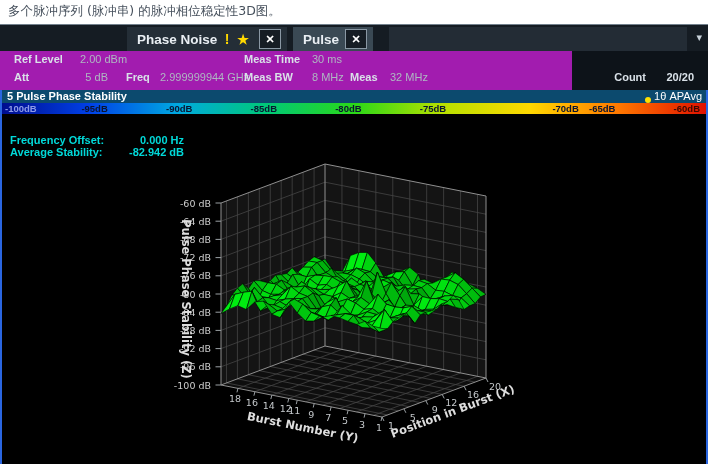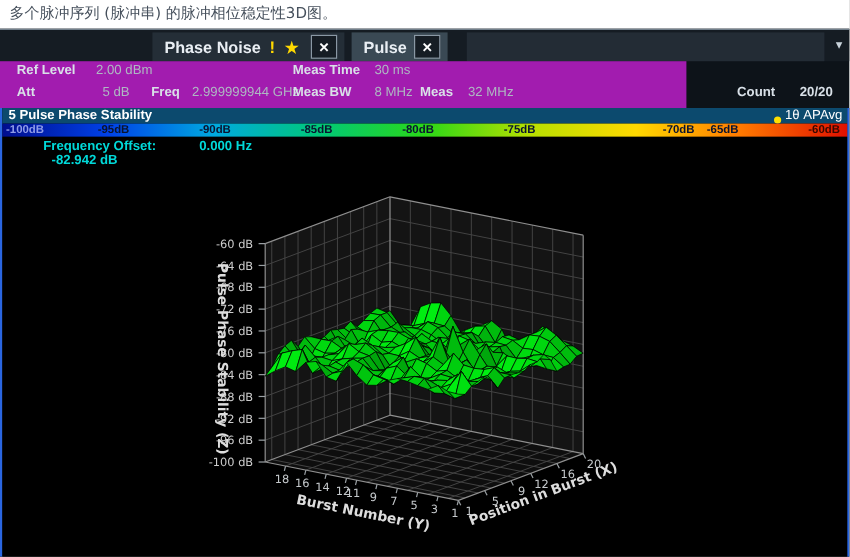--- a/index.html
+++ b/index.html
@@ -43,21 +43,21 @@
   .titlebar{position:absolute;left:0;top:0;right:0;height:13px;background:#0c4a6e;color:#fff;
             font-size:11px;line-height:13px;}
   .titlebar .t{position:absolute;left:5px;top:0;font-weight:bold;}
   .legend{position:absolute;right:4px;top:0;display:flex;align-items:flex-end;gap:3px;padding-left:37px;}
   .legend .dot{width:6px;height:6px;border-radius:50%;}
   
   .colorbar{position:absolute;left:0;top:13px;right:0;height:11px;}
   .colorbar span{position:absolute;top:0;font-size:9.5px;font-weight:bold;line-height:11px;color:#0a1430;}
   
   .plot{position:absolute;left:0;top:24px;right:0;bottom:0;background:#000;}
-  .info{position:absolute;left:8px;top:2px;font-size:11px;font-weight:bold;color:#00d9d9;margin-left:26px;}
+  .info{position:absolute;left:8px;top:20px;font-size:11px;font-weight:bold;color:#00d9d9;}
   .inforow{display:flex;}
   .inforow .l{width:112px;}
   .inforow .v{width:62px;text-align:right;}
   #chart3d{position:absolute;left:0;top:0;}
 </style>
 </head>
 <body>
 
 <div id="stage">
 
@@ -610,20 +610,21 @@
             <polygon points="371.5,212.3 377.0,218.1 368.5,214.0 363.1,207.2" fill="rgb(0,179,13)" stroke="#000" stroke-width="0.6" stroke-linejoin="round"></polygon>
             <polygon points="385.5,214.7 390.9,207.8 382.5,195.5 377.0,218.1" fill="rgb(0,223,16)" stroke="#000" stroke-width="0.6" stroke-linejoin="round"></polygon>
             <polygon points="380.0,214.5 385.5,214.7 377.0,218.1 371.5,212.3" fill="rgb(0,203,14)" stroke="#000" stroke-width="0.6" stroke-linejoin="round"></polygon>
           </svg>
         <div class="info">
           <div class="inforow">
             <span class="l">Frequency Offset:</span>
             <span class="v">0.000 Hz</span>
           </div>
           <div class="inforow">
+            <span class="l">Average Stability:</span>
             <span class="v">-82.942 dB</span>
           </div>
         </div>
       </div>
     </div>
 
   </div>
 </div>
 
 </body></html>

